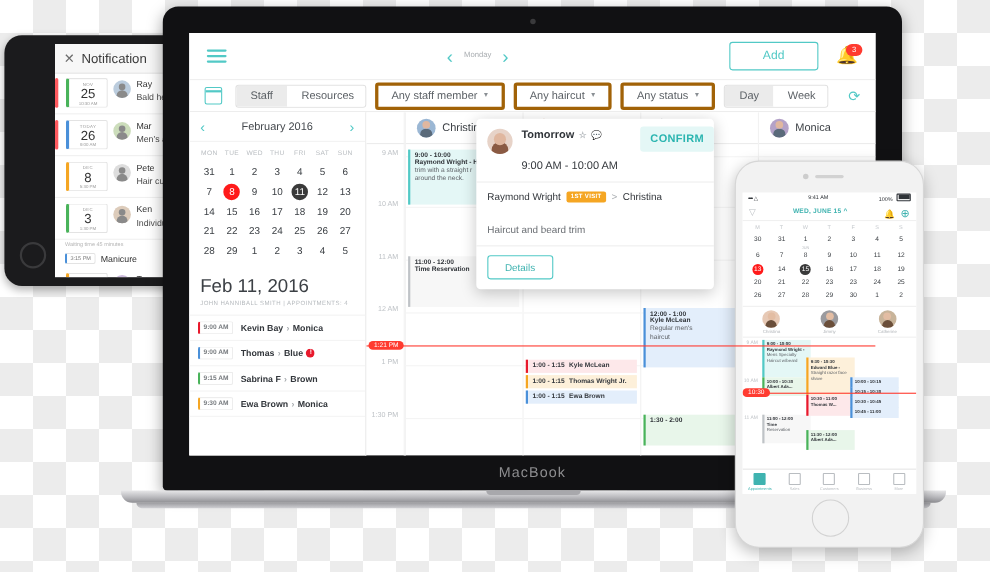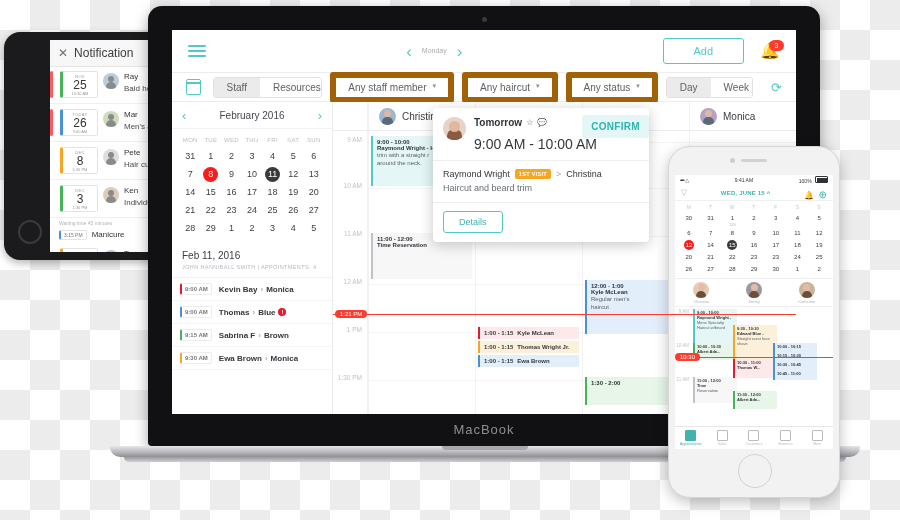--- a/index.html
+++ b/index.html
@@ -30,21 +30,21 @@
   .nmon{font-size:4px;color:#9a9a9a;letter-spacing:.3px;}
   .nday{font-size:12px;color:#333;line-height:12px;font-weight:500;}
   .ntime{font-size:4px;color:#9a9a9a;}
   .nav{width:16px;height:16px;border-radius:50%;flex:0 0 16px;margin-top:2px;background:#cfcfcf;overflow:hidden;position:relative;}
   .nav i{position:absolute;left:3px;top:9px;width:10px;height:10px;border-radius:5px 5px 0 0;background:#8a8a8a;}
   .nav b{position:absolute;left:5px;top:3px;width:6px;height:6px;border-radius:50%;background:#8a8a8a;}
   .ntxt{flex:1;min-width:0;padding-top:1px;}
   .nname{font-size:8px;color:#333;white-space:nowrap;overflow:hidden;}
   .nsvc{font-size:8px;color:#4a4a4a;white-space:nowrap;overflow:hidden;margin-top:3px;}
   .nwait{display:flex;align-items:center;gap:4px;padding:2px 0 2px 9px;font-size:5px;color:#b5b5b5;}
-  .nsub{display:flex;align-items:flex-start;gap:5px;padding:2px 0 3px 9px;}
+  .nsub{display:flex;align-items:center;gap:5px;padding:2px 0 3px 9px;}
   .nchip{font-size:5px;color:#777;border:1px solid #e3e3e3;border-left:2px solid #4a90d9;border-radius:2px;padding:1px 3px;}
   .nsubtxt{font-size:8px;color:#333;}
 
   
   .mb{position:absolute;left:148px;top:6px;width:672px;height:440px;background:#111113;border-radius:14px 14px 4px 4px;box-shadow:0 4px 14px rgba(0,0,0,.35);}
   .mb-cam{position:absolute;left:50%;top:11px;width:5px;height:5px;margin-left:-2.5px;border-radius:50%;background:#3a3a3c;}
   .mb-screen{position:absolute;left:24px;top:24px;right:24px;bottom:32px;background:#fff;overflow:hidden;}
   .mb-label{position:absolute;left:0;right:0;bottom:9px;text-align:center;font-size:13px;color:#8e8e90;letter-spacing:1px;}
   .mb-base{position:absolute;left:110px;top:446px;width:750px;height:11px;background:linear-gradient(#e6e6e8,#b9b9bd 55%,#8f8f93);border-radius:0 0 10px 10px;}
   .mb-base:after{content:"";position:absolute;left:50%;top:0;width:86px;height:4px;margin-left:-43px;background:#a8a8ac;border-radius:0 0 6px 6px;}
@@ -64,40 +64,40 @@
   .bell{font-size:16px;color:#52c9c6;line-height:1;}
   .badge{position:absolute;right:-4px;top:-3px;min-width:11px;height:11px;border-radius:6px;background:#ff3b30;color:#fff;font-size:7px;display:flex;align-items:center;justify-content:center;padding:0 2px;}
 
   
   .app-tools{height:28px;display:flex;align-items:center;gap:0;padding:0 14px;border-bottom:1px solid #ececec;background:#fff;}
   .cal-ico{width:14px;height:14px;border:1.5px solid #52c9c6;border-radius:2px;position:relative;margin-right:12px;}
   .cal-ico:before{content:"";position:absolute;left:0;right:0;top:2px;height:1.5px;background:#52c9c6;}
   .seg{display:flex;border:1px solid #e1e1e1;border-radius:3px;overflow:hidden;margin-right:8px;}
   .seg div{font-size:10px;color:#5c6166;padding:4px 13px;background:#fff;cursor:pointer;}
   .seg div.on{background:#ebebeb;}
-  .sel{border:6px solid #a16207;border-radius:3px;font-size:10px;color:#5c6166;padding:4px 12px;margin-right:8px;display:flex;align-items:flex-start;gap:6px;cursor:pointer;white-space:nowrap;}
+  .sel{border:3px solid #a16207;border-radius:3px;font-size:10px;color:#5c6166;padding:4px 12px;margin-right:8px;display:flex;align-items:flex-start;gap:6px;cursor:pointer;white-space:nowrap;}
   .caret{font-size:7px;color:#8a8f94;}
   .refresh{margin-left:10px;color:#52c9c6;font-size:13px;cursor:pointer;}
 
   
   .app-body{display:flex;height:calc(100% - 70px);}
   .side{width:160px;border-right:1px solid #ececec;display:flex;flex-direction:column;background:#fff;}
   .mini-hdr{height:26px;display:flex;align-items:center;justify-content:space-between;padding:0 10px;border-bottom:1px solid #f2f2f2;}
   .mini-t{font-size:10px;color:#45494e;}
   .mini-c{color:#52c9c6;font-size:13px;cursor:pointer;}
   .mini-grid{padding:5px 8px 6px;}
   .mrow{display:flex;}
   .mrow > div{flex:1;text-align:center;font-size:9px;color:#3c4045;line-height:18px;position:relative;}
   .mdow > div{font-size:6px;color:#b9bdc1;letter-spacing:.3px;line-height:13px;}
   .mut{color:#c9ccd0;}
   .pill{display:inline-block;width:15px;height:15px;line-height:15px;border-radius:50%;color:#fff;}
   .pill.red{background:#ff1a1a;}
   .pill.dark{background:#3a3a3a;}
   .apt-hdr{padding:7px 10px 2px;}
-  .apt-date{font-size:10px;color:#3c4045;}
+  .apt-date{font-size:17px;color:#3c4045;}
   .apt-meta{font-size:5.5px;color:#b5b9bd;letter-spacing:.4px;margin-top:3px;}
   .apt-list{flex:1;overflow:hidden;border-top:1px solid #f2f2f2;margin-top:5px;font-weight:bold;}
   .apt{display:flex;align-items:center;gap:7px;padding:5px 8px;border-bottom:1px solid #f4f4f4;}
   .atime{font-size:6px;color:#75797d;border:1px solid #ececec;border-left-width:2.5px;border-radius:2px;padding:2px 3px;white-space:nowrap;}
   .aname{font-size:8px;color:#33373c;white-space:nowrap;overflow:hidden;display:flex;align-items:center;gap:3px;}
   .aarrow{color:#a8acb0;}
   .warn{width:8px;height:8px;border-radius:50%;background:#e8192c;color:#fff;font-size:6px;line-height:8px;text-align:center;}
 
   
   .sched{flex:1;position:relative;overflow:hidden;}
@@ -126,27 +126,27 @@
   .now{position:absolute;left:0;right:0;height:1px;background:#ff3b30;z-index:6;}
   .nowpill{position:absolute;left:2px;transform:translateY(-50%);background:#ff3b30;color:#fff;font-size:6px;border-radius:7px;padding:1px 5px;z-index:7;}
 
   
   .pop{position:absolute;left:100px;top:6px;width:216px;background:#fff;border-radius:4px;box-shadow:0 3px 14px rgba(0,0,0,.22);z-index:10;}
   .pop-top{display:flex;gap:8px;padding:9px 10px 8px;align-items:flex-start;position:relative;}
   .pav{width:23px;height:23px;border-radius:50%;overflow:hidden;position:relative;flex:0 0 23px;background:#e7d3c8;}
   .pav i{position:absolute;left:4px;top:12px;width:15px;height:14px;border-radius:7px 7px 0 0;background:#8a5a43;}
   .pav b{position:absolute;left:6px;top:4px;width:11px;height:11px;border-radius:50%;background:#e0b79f;}
   .pttl{font-size:10px;color:#2f3338;font-weight:bold;display:flex;align-items:center;gap:4px;}
-  .ptm{font-size:14px;color:#33373c;margin-top:8px;}
+  .ptm{font-size:10px;color:#33373c;margin-top:18px;}
   .star{color:#b9bdc1;font-size:8px;}
   .confirm{position:absolute;right:0;top:7px;background:#e4f7f6;color:#2bb5b0;font-size:10px;font-weight:bold;padding:6px 9px;border-radius:3px;letter-spacing:.3px;cursor:pointer;}
   .pop-mid{border-top:1px solid #eee;padding:8px 10px 9px;}
   .pcli{font-size:9px;color:#33373c;display:flex;align-items:center;gap:5px;flex-wrap:wrap;}
   .visit{background:#f5a623;color:#fff;font-size:5.5px;font-weight:bold;padding:2px 4px;border-radius:2px;letter-spacing:.3px;}
-  .psvc{font-size:9px;color:#6a6e73;margin-top:4px;}
+  .psvc{font-size:9px;color:#6a6e73;margin-top:20px;}
   .pop-bot{border-top:1px solid #eee;padding:8px 10px 9px;}
   .det{border:1px solid #52c9c6;color:#3fb3b0;font-size:9px;border-radius:3px;padding:5px 15px;background:#fff;cursor:pointer;}
 
   
   .ip{position:absolute;left:668px;top:146px;width:170px;height:350px;background:#f2f2f2;border:1px solid #d6d6d6;border-radius:22px;box-shadow:0 4px 14px rgba(0,0,0,.25);}
   .ip-spk{position:absolute;left:50%;top:12px;width:26px;height:3px;margin-left:-13px;border-radius:2px;background:#d2d2d2;}
   .ip-cam{position:absolute;left:50%;top:11px;margin-left:-24px;width:5px;height:5px;border-radius:50%;background:#cdcdcd;}
   .ip-home{position:absolute;left:50%;bottom:9px;margin-left:-16px;width:32px;height:32px;border:1px solid #d2d2d2;border-radius:50%;}
   .ip-screen{position:absolute;left:6px;top:28px;right:6px;bottom:48px;background:#fff;overflow:hidden;}
   .ip-status{height:10px;display:flex;align-items:center;justify-content:space-between;padding:0 5px;font-size:5px;color:#2f3338;}

